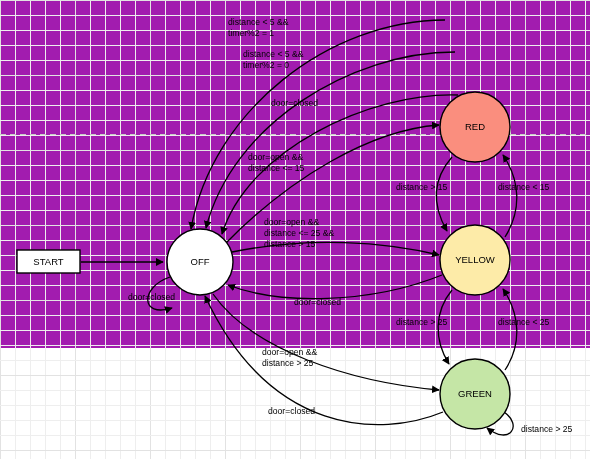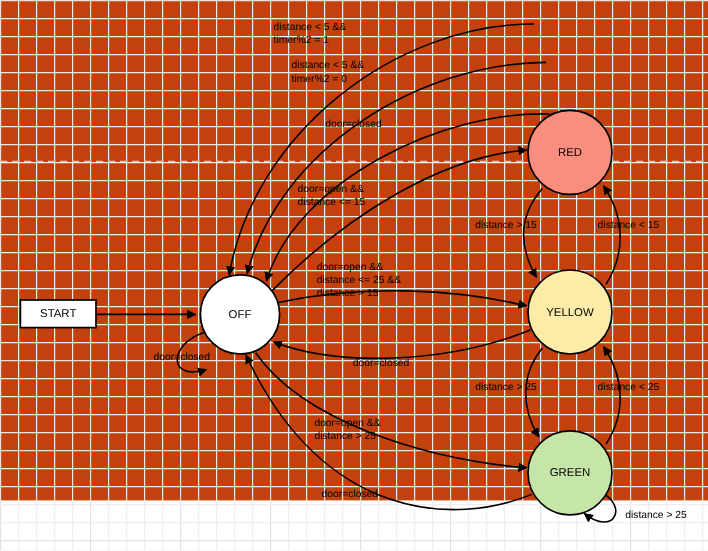--- a/index.html
+++ b/index.html
@@ -9,22 +9,22 @@
   }
   body {
     width: 590px;
     height: 459px;
     font-family: "Liberation Sans", sans-serif;
     overflow: hidden;
   }
   #canvas {
     position: relative;
     width: 590px;
-    height: 417px;
-    background: #c2410c;
+    height: 348px;
+    background: #a21caf;
   }
   #diagram {
     display: block;
     width: 590px;
     height: 459px;
   }
   .grid-minor { stroke: #eeeeee; stroke-width: 1; }
   .grid-major { stroke: #e2e2e2; stroke-width: 1; }
   .page-break { stroke: #c9c9c9; stroke-width: 1; stroke-dasharray: 6 4; }
   .edge {

